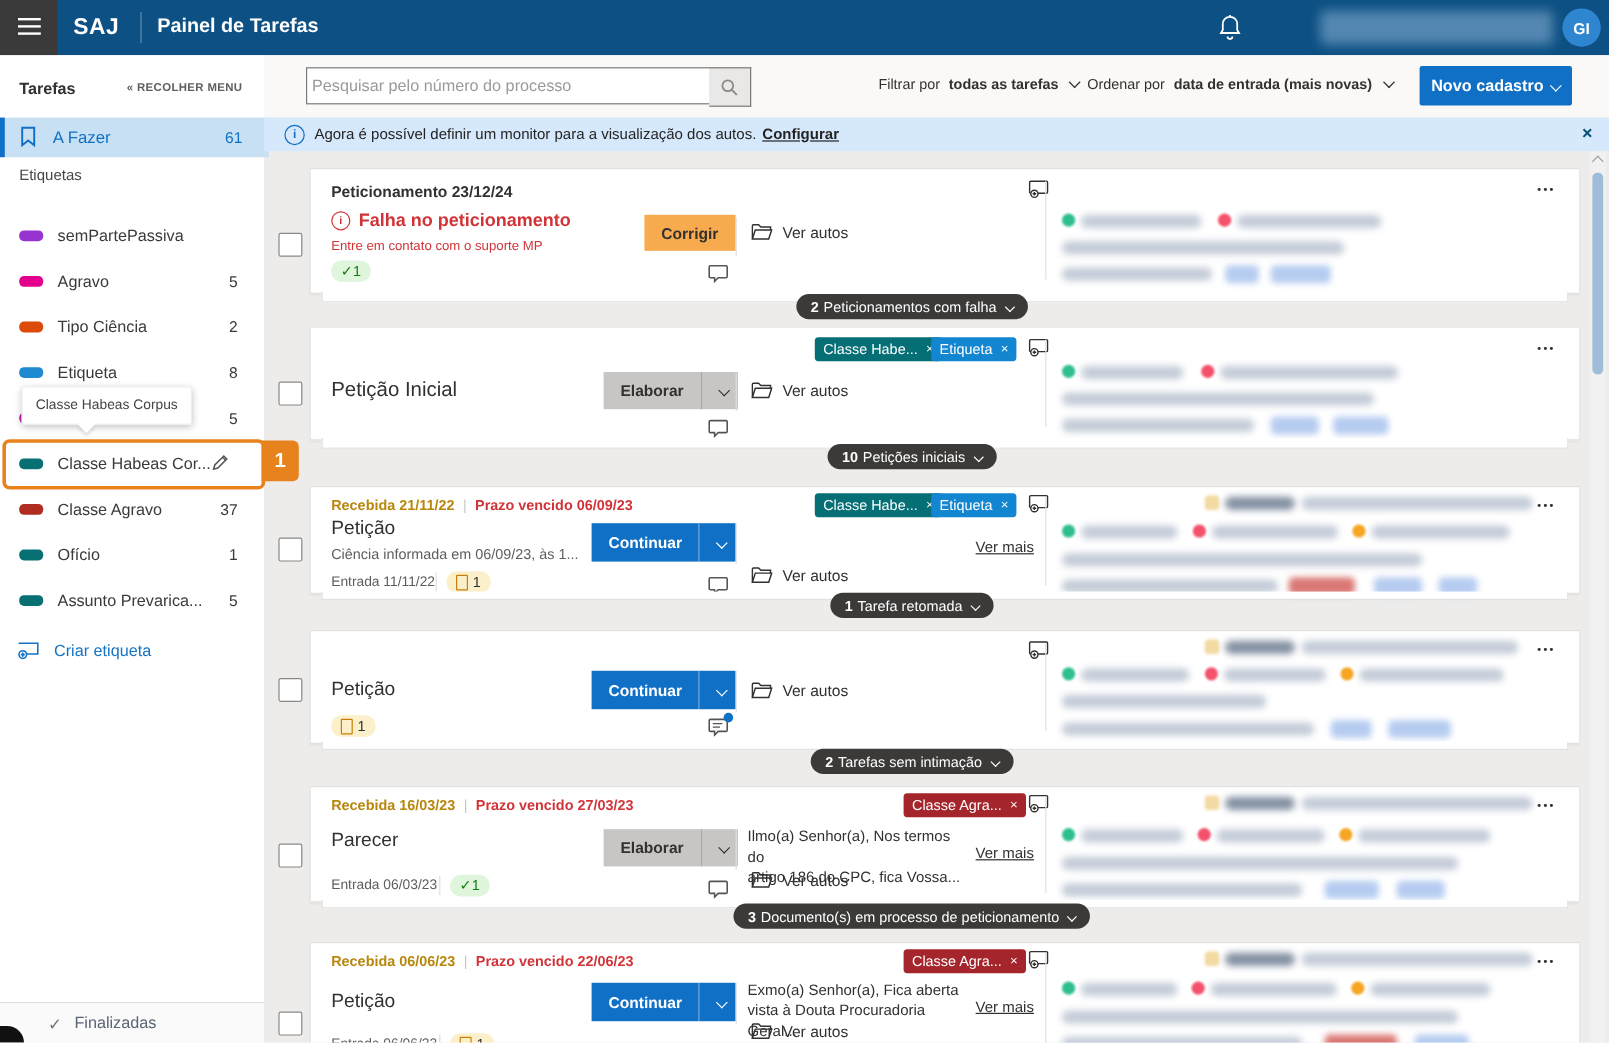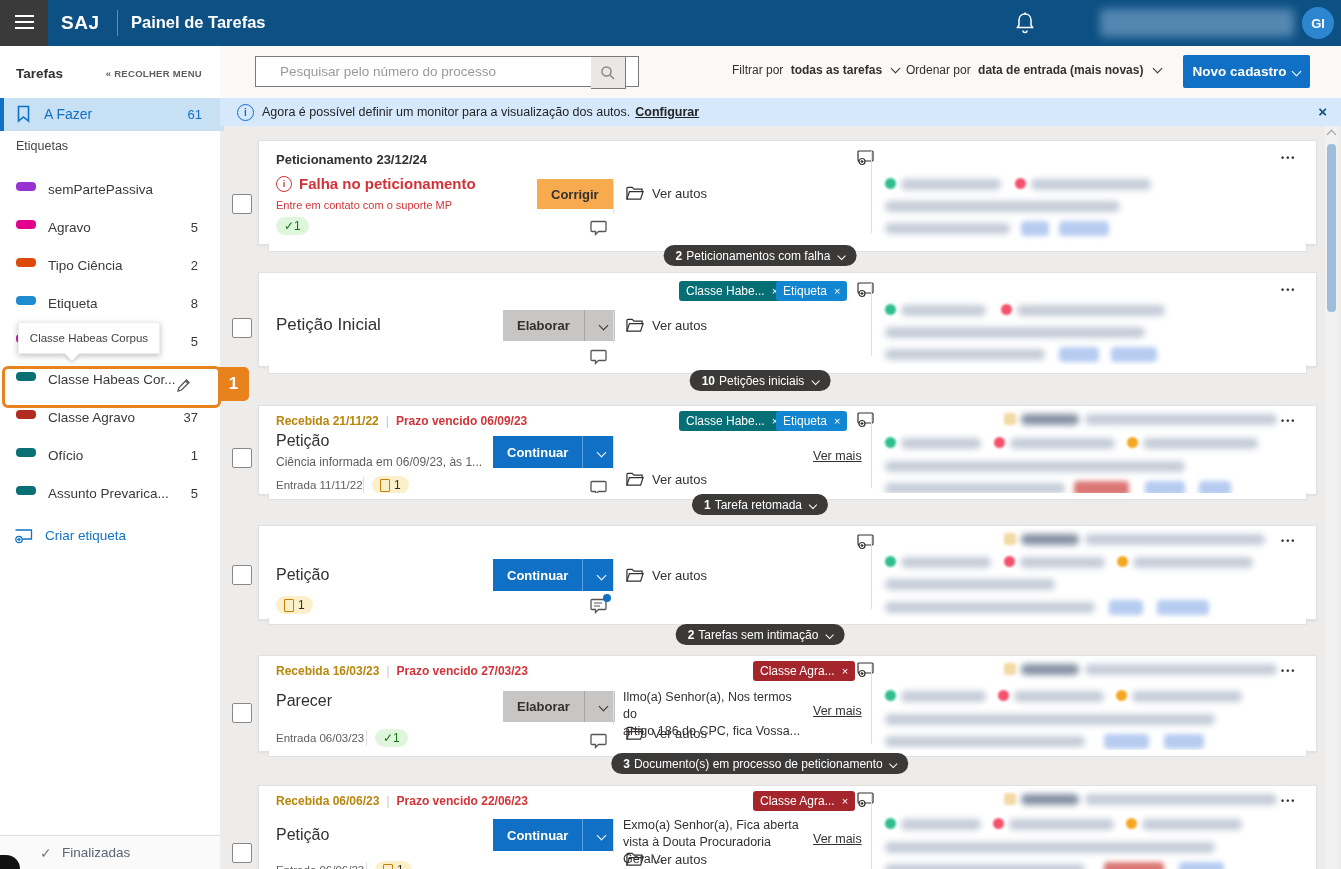--- a/index.html
+++ b/index.html
@@ -14,38 +14,38 @@
   .topdiv{position:absolute;left:117px;top:10px;width:1px;height:26px;background:rgba(255,255,255,.35)}
   .pagetitle{position:absolute;left:131px;top:13px;color:#fff;font-size:16.5px;font-weight:bold}
   .blurpill{position:absolute;left:1100px;top:9px;width:194px;height:28px;border-radius:4px;
             background:rgba(170,205,235,.45);filter:blur(5px)}
   .avatar{position:absolute;left:1302px;top:7px;width:32px;height:32px;border-radius:50%;background:#2E86D1;
           color:#fff;font-weight:bold;font-size:13px;display:flex;align-items:center;justify-content:center;cursor:pointer}
   
   .sidebar{position:absolute;left:0;top:46px;width:220px;height:851px;background:#ffffff}
   .recolher{position:absolute;right:18px;top:22px;font-size:9.5px;font-weight:bold;color:#605E5C;letter-spacing:.3px;cursor:pointer}
   .afazer{position:absolute;left:0;top:52px;width:220px;height:33px;background:#C7E0F4;border-left:4px solid #1070C5;cursor:pointer}
-  .srow{position:absolute;left:0;width:220px;height:28px;display:flex;align-items:flex-start;cursor:pointer}
+  .srow{position:absolute;left:0;width:220px;height:28px;display:flex;align-items:center;cursor:pointer}
   .sw{width:20px;height:9px;border-radius:4px;margin-left:16px;flex:none}
   .slabel{margin-left:12px;font-size:13.5px;color:#3B3A39;white-space:nowrap}
   .scount{position:absolute;right:22px;font-size:13px;color:#3B3A39}
   .tooltip{position:absolute;left:18px;top:276px;width:140px;height:30px;background:#fff;border:1px solid #eee;
            box-shadow:0 2px 6px rgba(0,0,0,.25);display:flex;align-items:center;justify-content:center;
            font-size:11.5px;color:#444;z-index:5}
   .tooltip:after{content:"";position:absolute;left:48px;bottom:-6px;width:10px;height:10px;background:#fff;
            transform:rotate(45deg);box-shadow:2px 2px 3px rgba(0,0,0,.12)}
   .hl{position:absolute;left:2px;top:320px;width:213px;height:36px;border:3px solid #E8821C;border-radius:6px;z-index:4}
   .hlbadge{position:absolute;left:218px;top:321px;width:31px;height:34px;background:#E8821C;border-radius:0 5px 5px 0;
            color:#fff;font-weight:bold;font-size:17px;display:flex;align-items:center;justify-content:center;z-index:4}
   .finrow{position:absolute;left:0;top:789px;width:220px;height:34px;background:#FAFAFA;border-top:1px solid #E1DFDD;cursor:pointer}
   .corner{position:absolute;left:0;top:809px;width:20px;height:14px;background:#111;border-top-right-radius:14px}
   
   .toolbar{position:absolute;left:220px;top:46px;width:1121px;height:52px;background:#FAF9F8}
   .search{position:absolute;left:35px;top:10px;width:334px;height:29px;border:1px solid #7A7A7A;background:#fff;
-          font-family:"Liberation Sans",sans-serif;font-size:13.5px;padding:0 24px;color:#0369a1}
+          font-family:"Liberation Sans",sans-serif;font-size:13.5px;padding:0 4px;color:#0369a1}
   .search::placeholder{color:#9A9A9A}
   .searchbtn{position:absolute;left:371px;top:10px;width:34px;height:31px;background:#E9E8E7;border:1px solid #7A7A7A;
           border-left:none;display:flex;align-items:center;justify-content:center;cursor:pointer}
   .ffl{font-size:12px;color:#323130}
   .b{font-weight:bold}
   .chev{display:inline-block;width:6px;height:6px;border-right:1.5px solid #323130;border-bottom:1.5px solid #323130;
         transform:rotate(45deg);margin-left:7px;vertical-align:2px}
   .chevw{border-color:#fff}
   .newbtn{position:absolute;left:963px;top:9px;width:127px;height:33px;background:#1070C5;border-radius:2px;color:#fff;
         font-weight:bold;font-size:13.5px;display:flex;align-items:center;justify-content:center;cursor:pointer}

